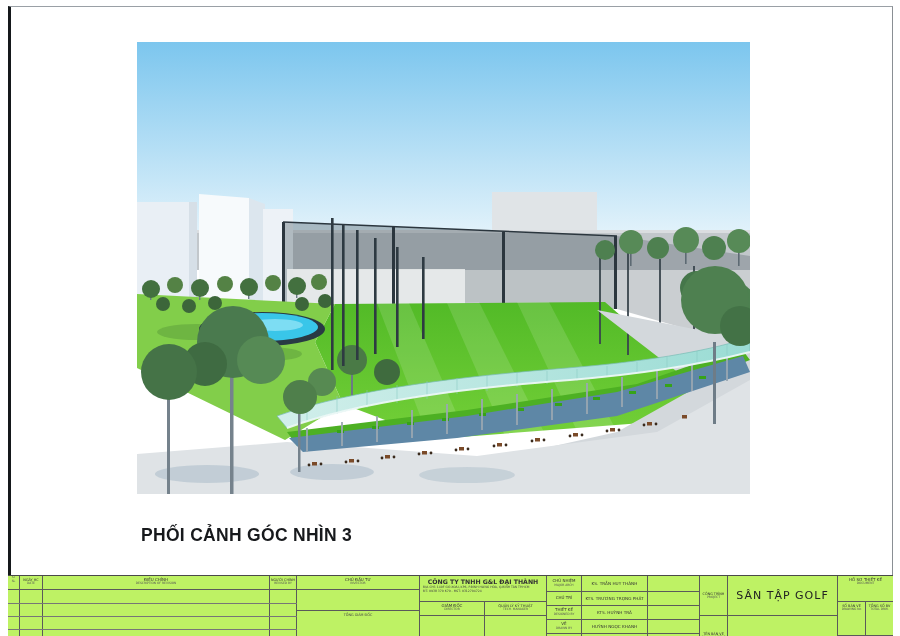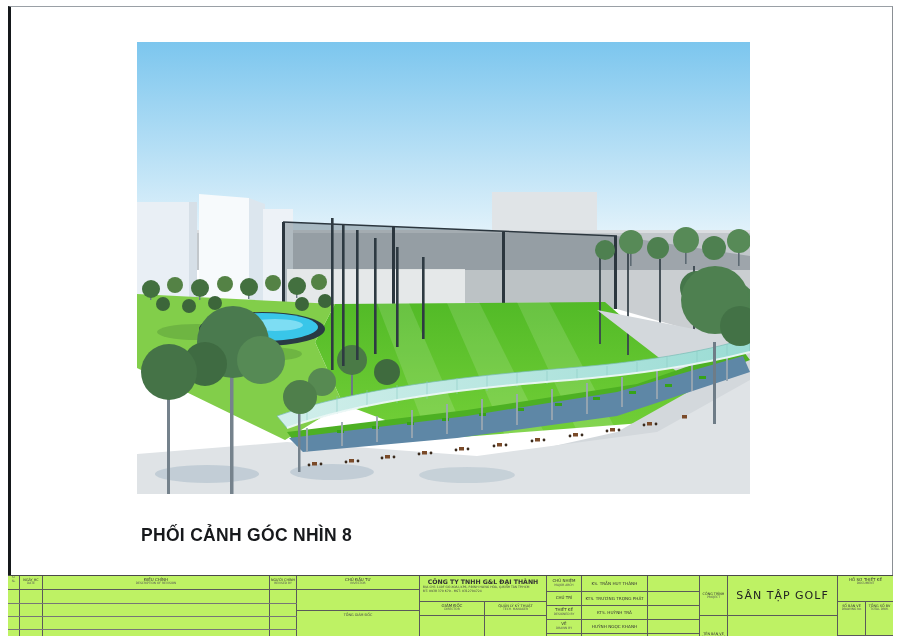--- a/index.html
+++ b/index.html
@@ -297,21 +297,21 @@
     <circle cx="68" cy="322" r="22" fill="#3f6b42"></circle>
     <circle cx="124" cy="318" r="24" fill="#568a55"></circle>
     <rect x="30" y="352" width="3" height="100" fill="#75828c"></rect>
     <circle cx="32" cy="330" r="28" fill="#457347"></circle>
     <rect x="161" y="370" width="2.5" height="60" fill="#75828c"></rect>
     <circle cx="163" cy="355" r="17" fill="#4f7f4b"></circle>
   </g>
 </svg>
 </div>
 
-<div class="caption">PHỐI CẢNH GÓC NHÌN 8</div>
+<div class="caption">PHỐI CẢNH GÓC NHÌN 3</div>
 
 <div class="tb">
 
   <div class="c" style="left:0;top:0;width:12px;height:14px">
     <div class="sb">ST</div>
     <div class="sb">SL</div>
   </div>
   <div class="c bb0" style="left:0;top:14px;width:12px;height:66px"></div>
   <div class="c" style="left:12px;top:0;width:23px;height:14px">
     <div class="lb" style="font-size:3.4px">NGÀY HC</div>

